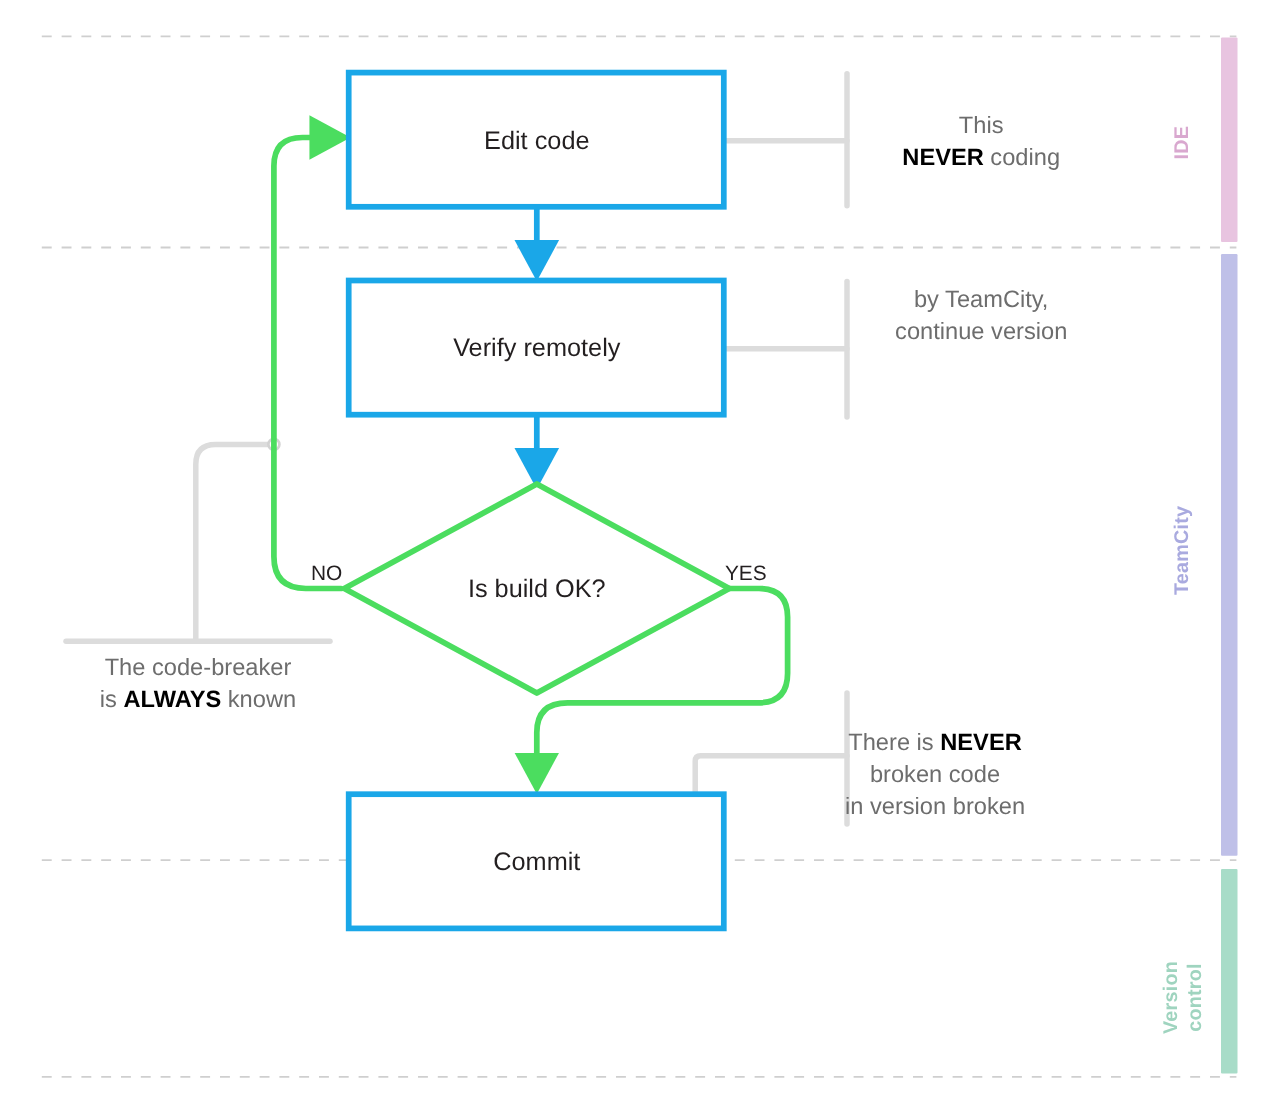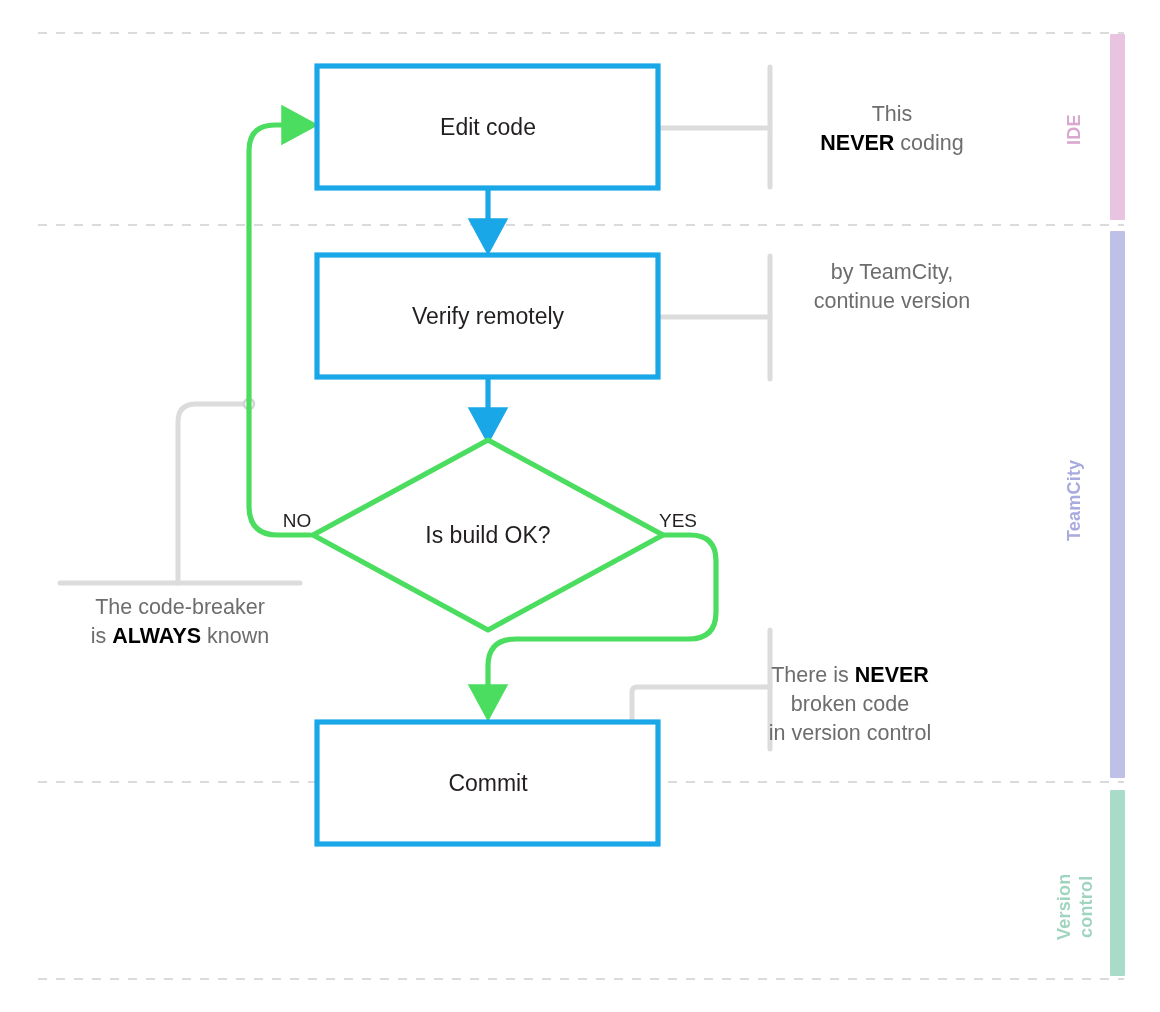--- a/index.html
+++ b/index.html
@@ -155,21 +155,21 @@
       <text class="node-label" x="488" y="791" text-anchor="middle">Commit</text>
     </g>
   </svg>
 
   <div class="annot" style="left:792px; top:100px; width:200px;"><div><span>This</span></div><div><b>NEVER</b><span> coding</span></div></div>
 
   <div class="annot" style="left:782px; top:258px; width:220px;"><div><span>by TeamCity,</span></div><div><span>continue version</span></div></div>
 
   <div class="annot" style="left:62px; top:593px; width:236px;"><div><span>The code-breaker</span></div><div><span>is </span><b>ALWAYS</b><span> known</span></div></div>
 
-  <div class="annot" style="left:740px; top:649px; width:220px;margin-top:12px;"><div><span>There is </span><b>NEVER</b></div><div><span>broken code</span></div><div><span>in version control</span></div></div>
+  <div class="annot" style="left:740px; top:649px; width:220px;margin-top:12px;"><div><span>There is </span><b>NEVER</b></div><div><span>broken code</span></div><div><span>in version broken</span></div></div>
 
   <div class="lane-bar" style="left: 1110px; top: 34px; height: 186px; background: rgb(232, 196, 224);"></div>
   <div class="lane-title" style="left: 1064px; top: 100px; height: 60px; color: rgb(217, 168, 207);">IDE</div>
 
   <div class="lane-bar" style="left: 1110px; top: 231px; height: 547px; background: rgb(191, 192, 232);"></div>
   <div class="lane-title" style="left: 1064px; top: 440px; height: 120px; color: rgb(169, 170, 223);">TeamCity</div>
 
   <div class="lane-bar" style="left: 1110px; top: 790px; height: 186px; background: rgb(168, 220, 200);"></div>
   <div class="lane-title" style="left: 1053px; top: 852px; height: 110px; line-height: 22px; color: rgb(159, 212, 191);">Version
 control</div>

